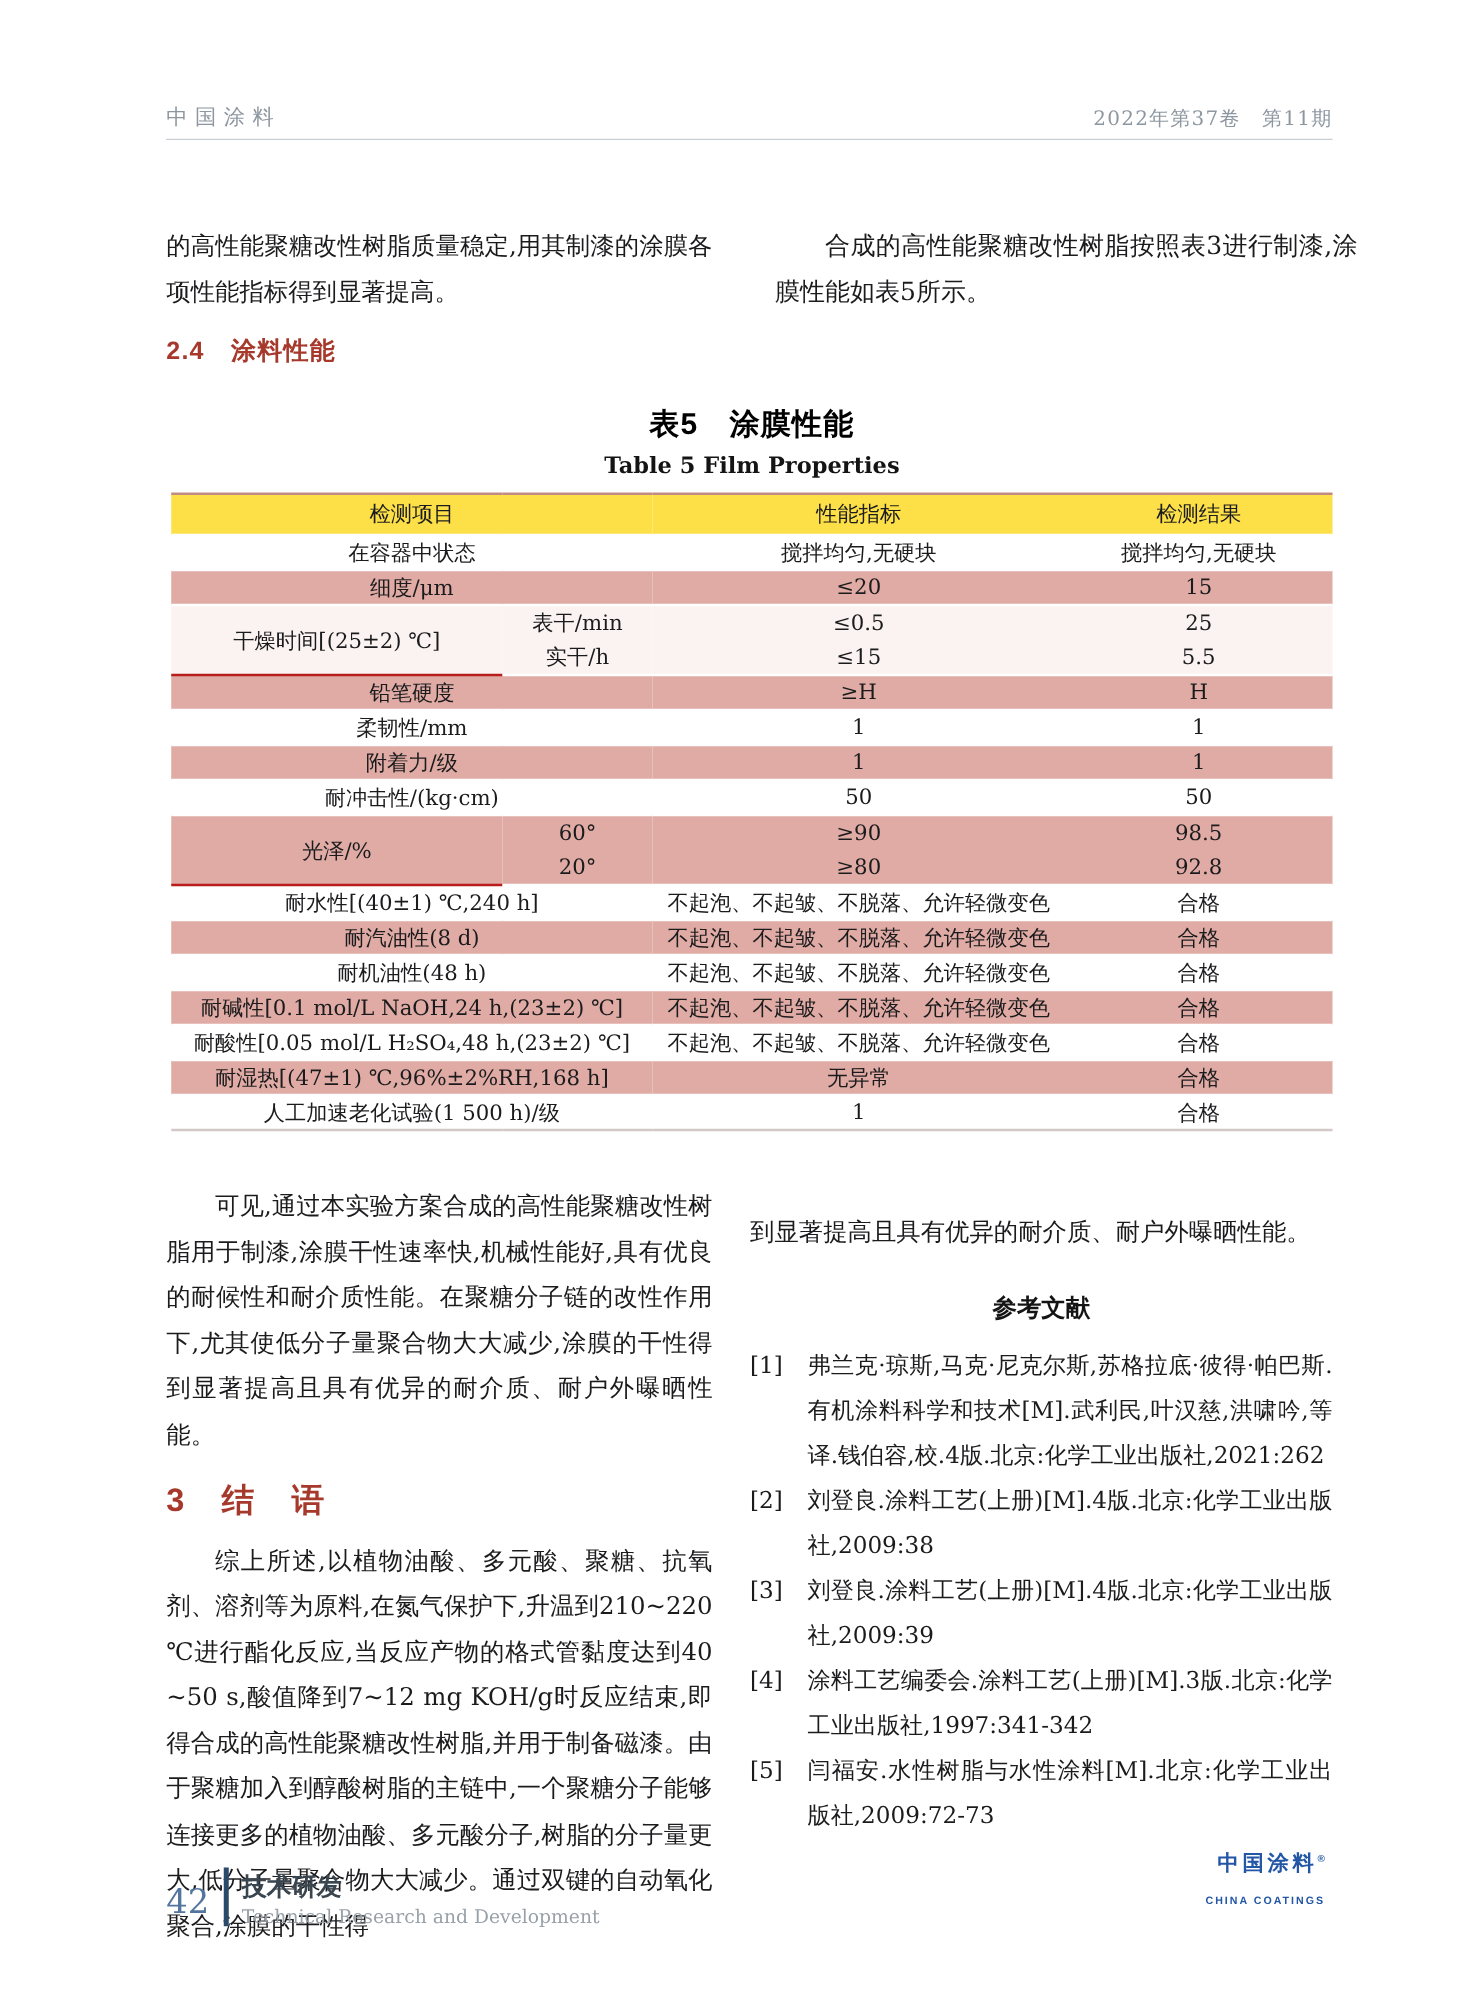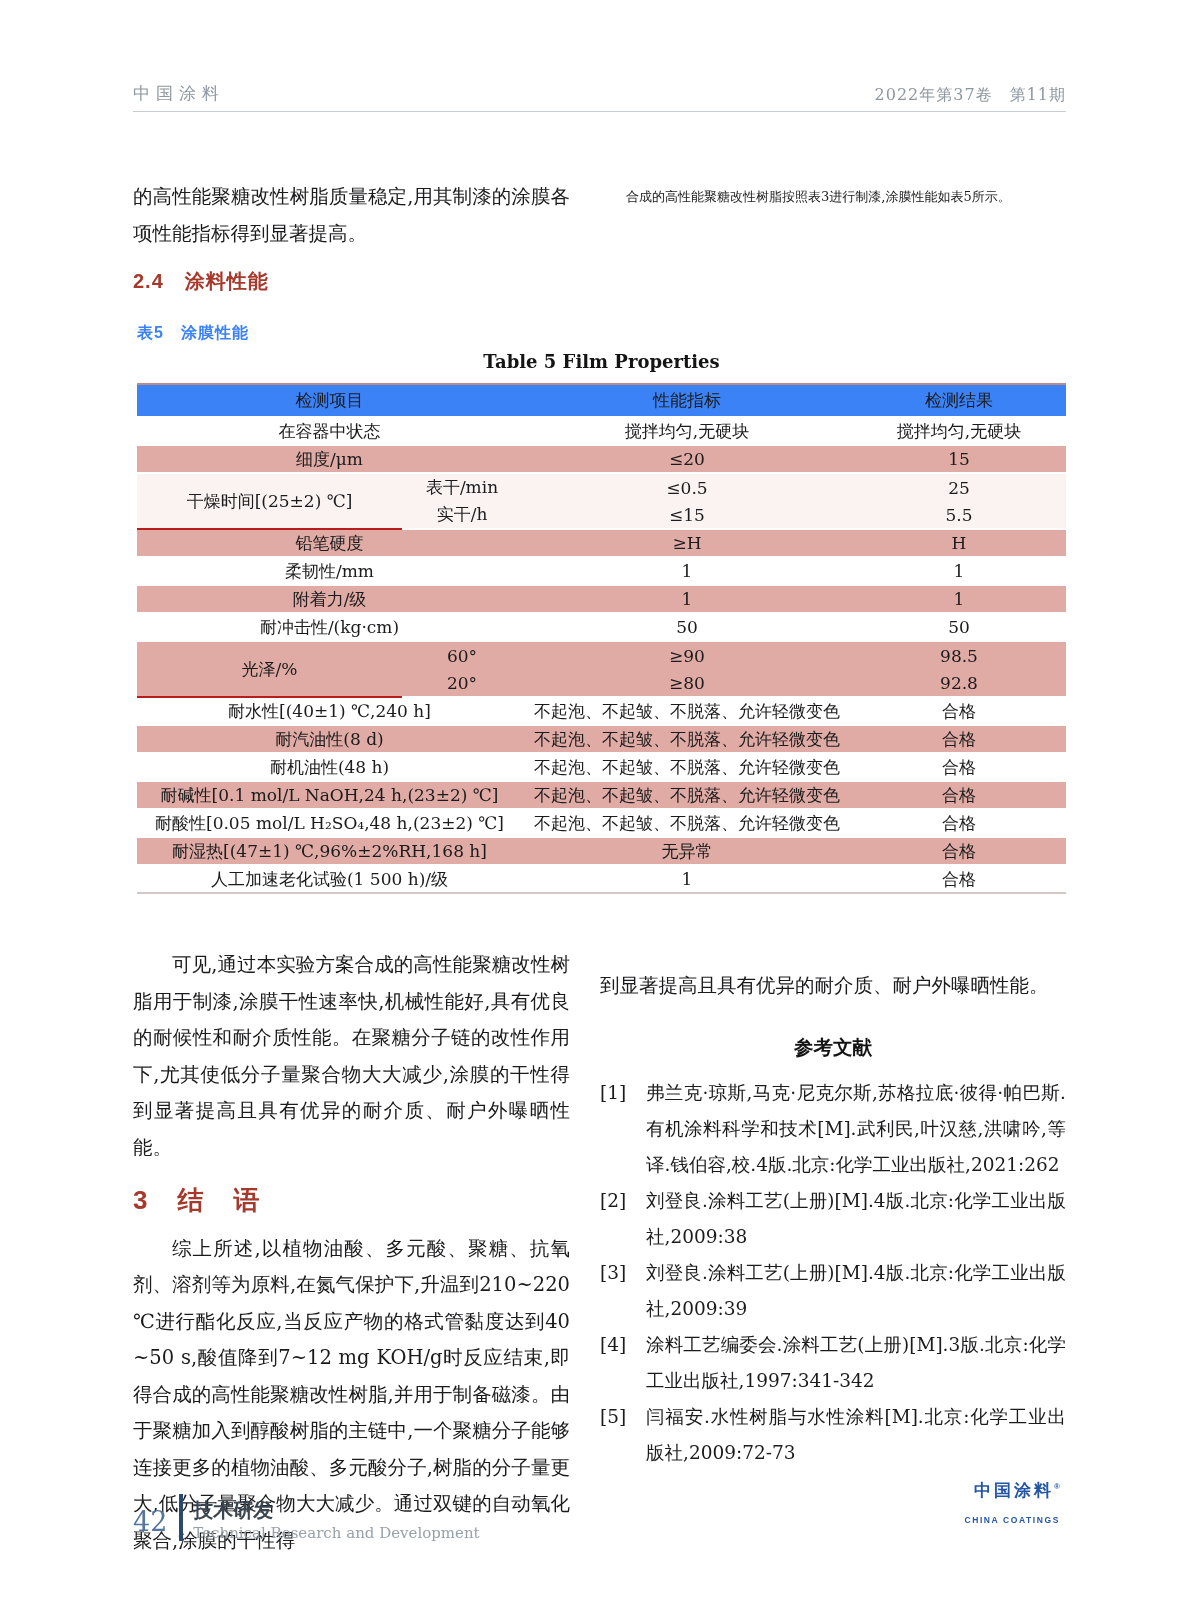--- a/index.html
+++ b/index.html
@@ -12,34 +12,34 @@
 
   
   .hdr-left  { position:absolute; left:133px; top:82px; font-size:17px; color:#8e97a0;
                letter-spacing:6px; font-family:"Liberation Sans","DejaVu Sans",sans-serif; }
   .hdr-right { position:absolute; right:121px; top:85px; font-size:16px; color:#8e97a0; letter-spacing:1px; }
   .hdr-rule  { position:absolute; left:133px; top:111px; width:933px; height:1px; background:#c8cdd2; }
 
   
   .intro-left  { position:absolute; left:133px; top:178px; width:437px;
                  font-size:19.5px; line-height:37px; text-align:justify; word-break:break-all; }
-  .intro-right { position:absolute; left:600px; top:178px; width:466px;
-                 font-size:13px; line-height:37px; text-align:justify; word-break:break-all; }
+  .intro-right { position:absolute; left:620px; top:178px; width:466px;
+                 font-size:20px; line-height:37px; text-align:justify; word-break:break-all; }
   .indent { text-indent:2em; }
   .sec-heading { margin-top:11px; font-family:"Liberation Sans","DejaVu Sans",sans-serif;
                  font-weight:bold; font-size:20px; color:#a6392b; letter-spacing:1px; }
 
   
   .table-block { position:absolute; left:137px; top:323px; width:929px; }
-  .tbl-title-zh { font-family:"Liberation Sans","DejaVu Sans",sans-serif;
-                  font-weight:bold; font-size:16px; color:#3b82f6; letter-spacing:1px; margin-bottom:7px; }
+  .tbl-title-zh { text-align:center; font-family:"Liberation Sans","DejaVu Sans",sans-serif;
+                  font-weight:bold; font-size:24px; color:#000000; letter-spacing:1px; margin-bottom:7px; }
   .tbl-title-en { text-align:center; font-weight:bold; font-size:18px; color:#141414; margin-bottom:11px; }
   table.props { width:100%; border-collapse:collapse; font-size:17px; color:#1b1b1d;
                 border-top:2px solid #c18b84; }
-  table.props th { background:#3b82f6; font-weight:normal; height:33px;
+  table.props th { background:#fde047; font-weight:normal; height:33px;
                    border-bottom:2px solid #ffffff; text-align:center; }
   table.props td { height:28px; padding:1px 3px; text-align:center; border-bottom:2px solid #ffffff; }
   tr.pink  td { background:#dfaba4; }
   tr.light td { background:#faf3f1; }
   tr.white td { background:#ffffff; }
   td.c-item { text-align:left; padding-left:14px; }
   tr.join td { border-bottom:0; }
   table.props td.c-group { border-bottom:2px solid #b91c1c; vertical-align:middle; }
   tr.lastrow td { border-bottom:2px solid #d2c8c5; }
 

